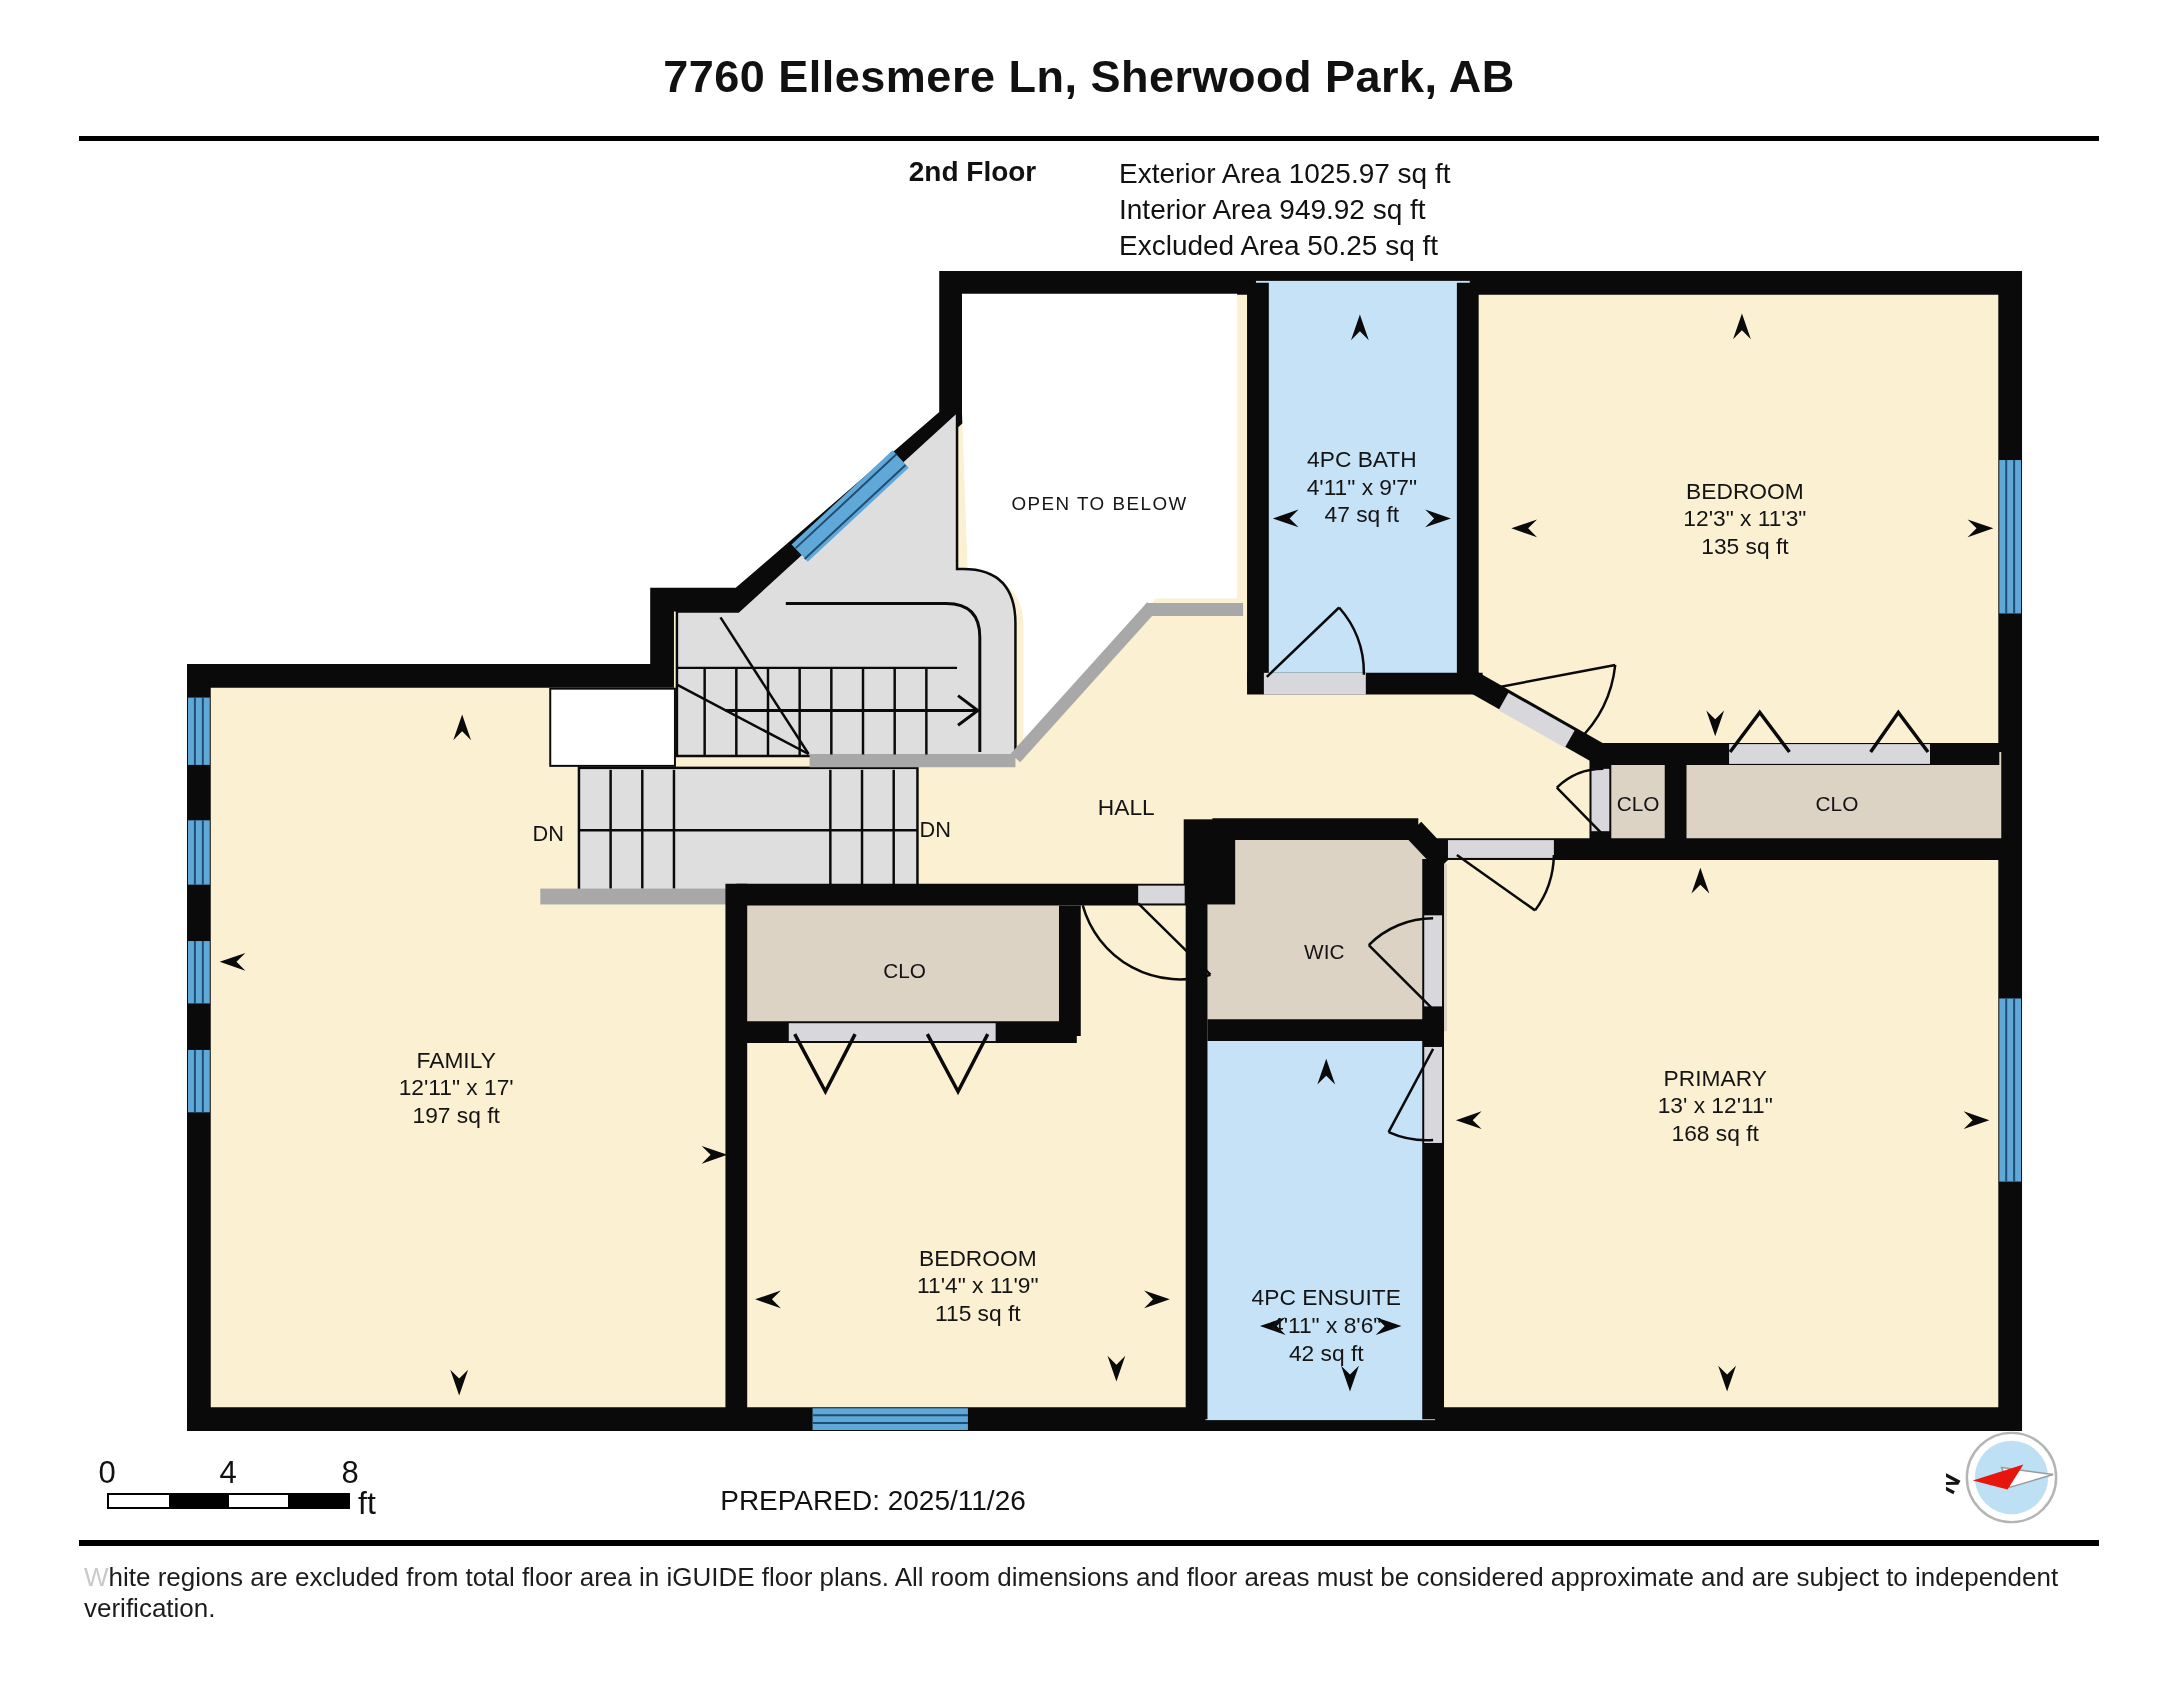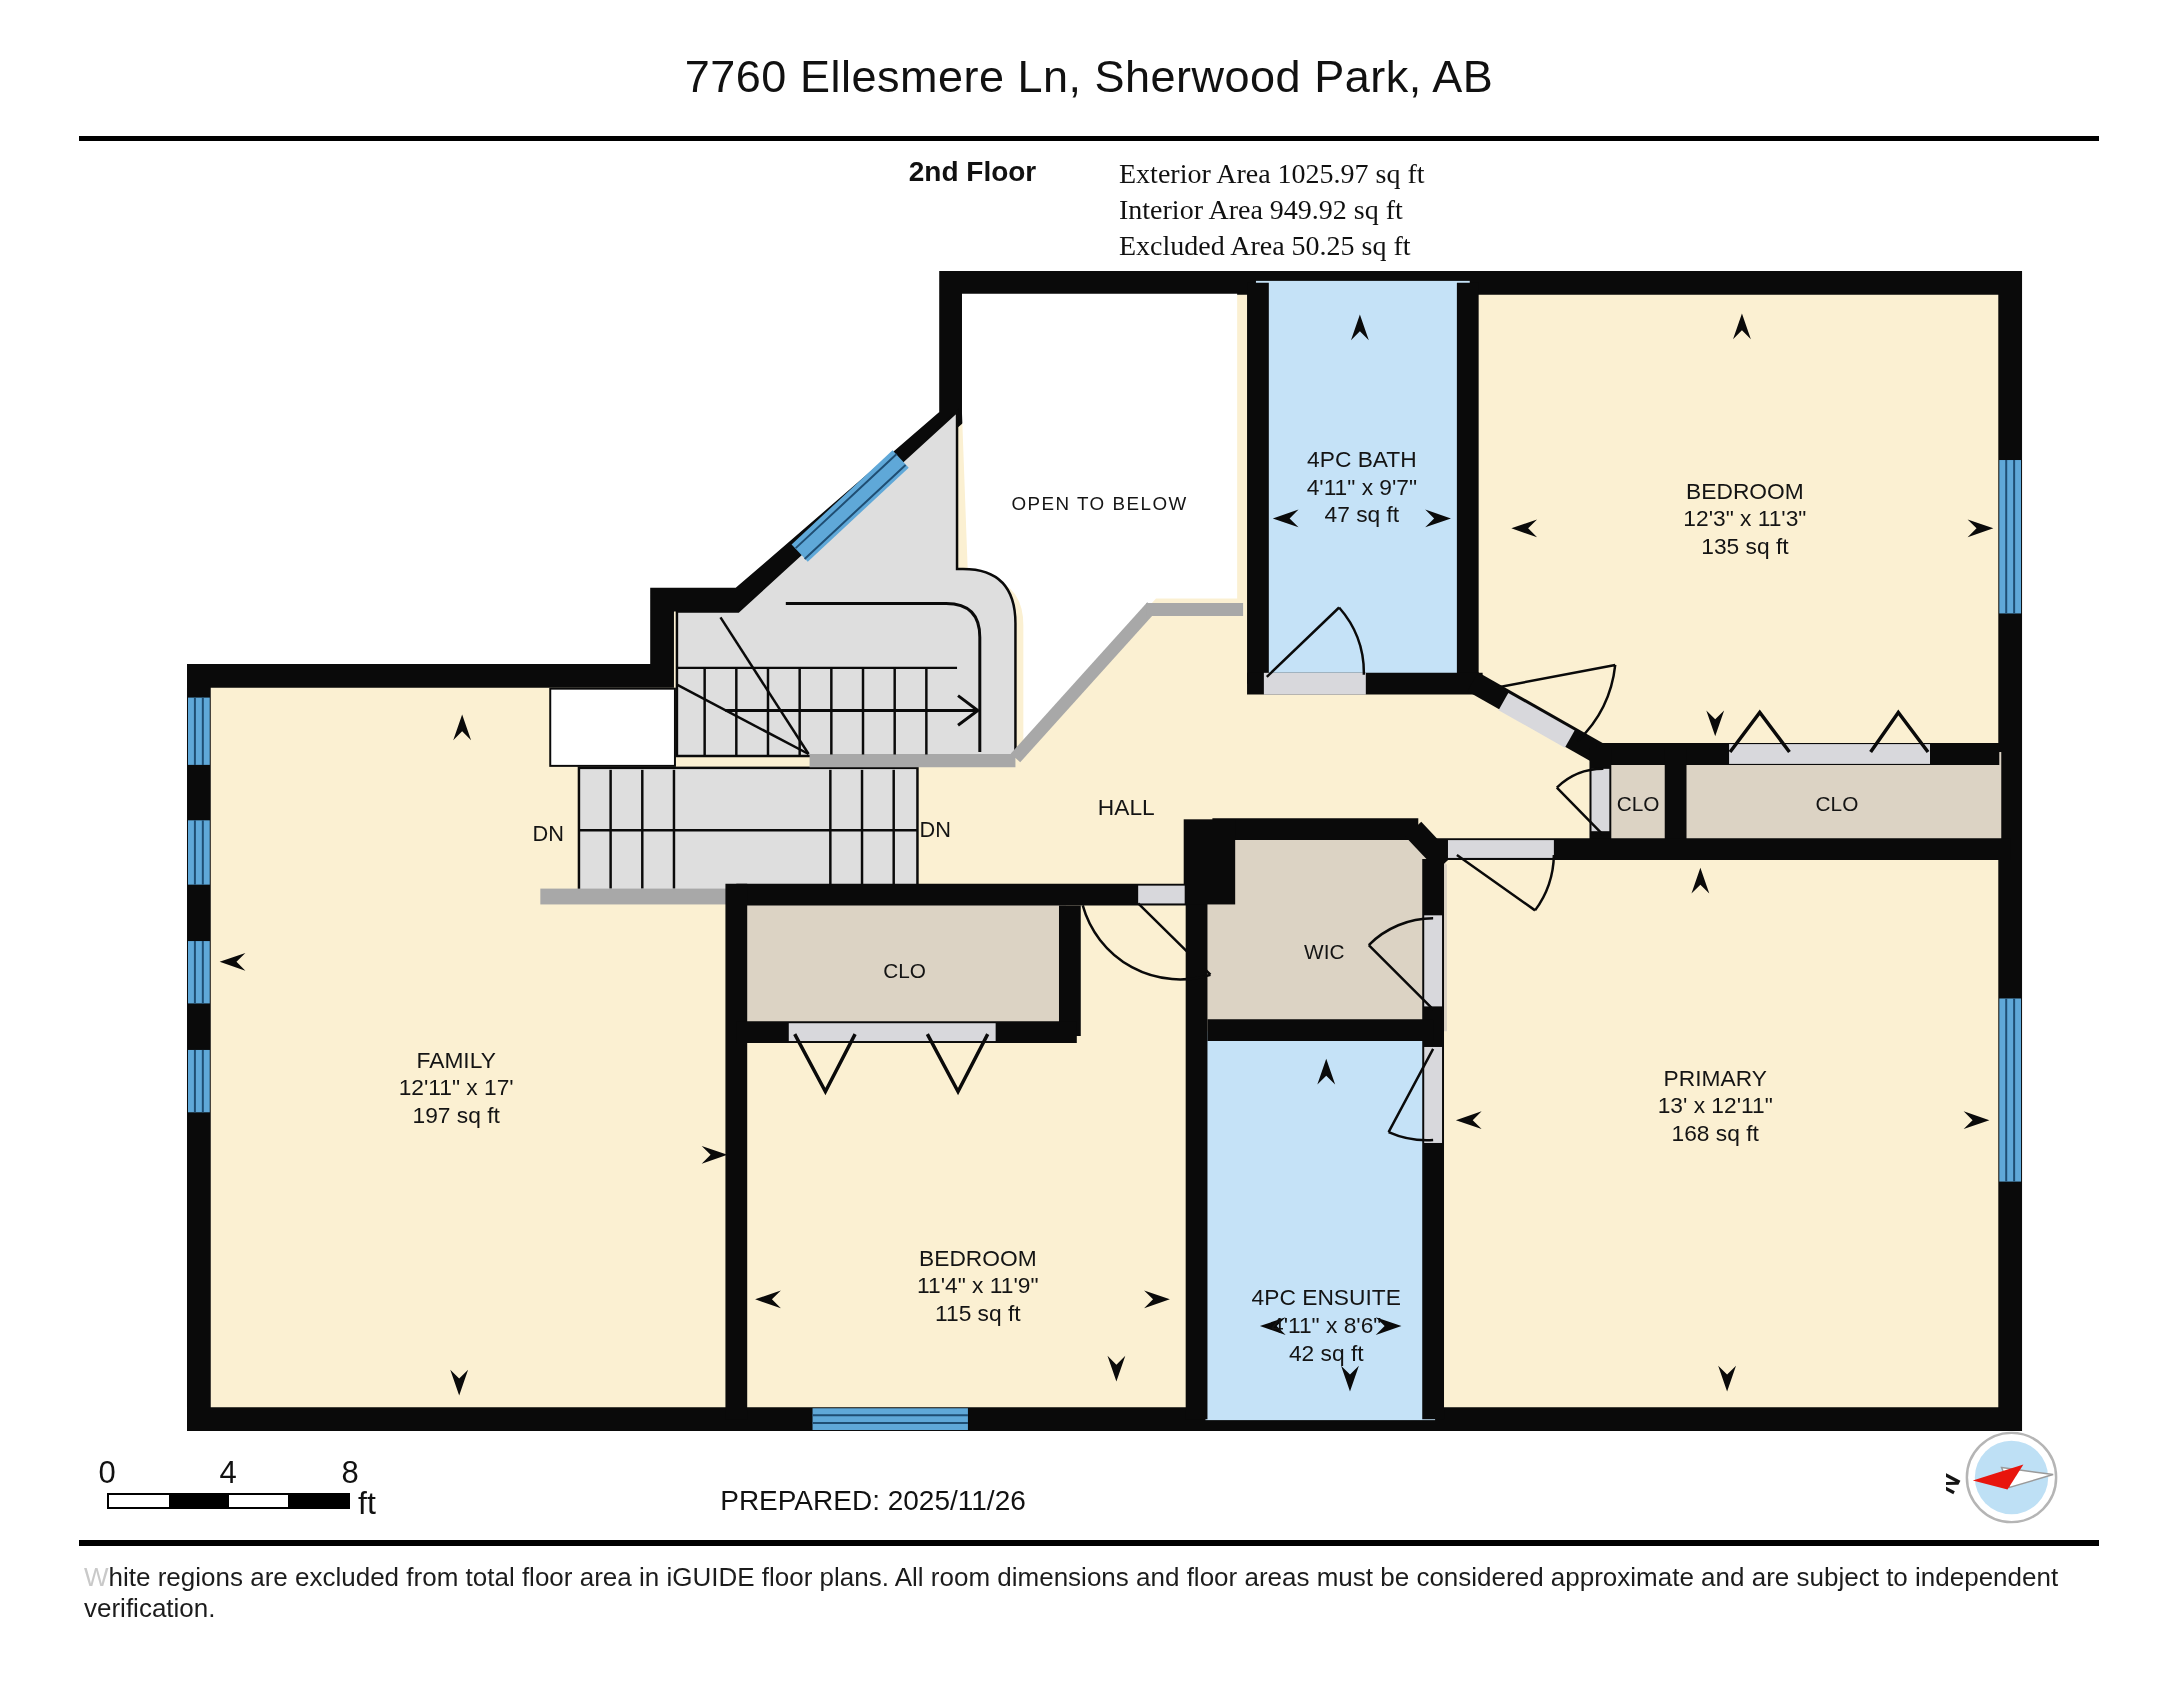--- a/index.html
+++ b/index.html
@@ -1,26 +1,26 @@
 <!DOCTYPE html>
 <html><head>
 <meta charset="utf-8">
 <style>
   html,body{margin:0;padding:0;background:#ffffff;}
   .page{position:relative;width:2178px;height:1683px;background:#fff;overflow:hidden;
         font-family:"Liberation Sans","DejaVu Sans",sans-serif;color:#111;}
   .title{position:absolute;top:51px;left:0;width:2178px;text-align:center;
-         font-size:45px;font-weight:normal;letter-spacing:0.5px;}
+         font-size:45px;font-weight:bold;letter-spacing:0.5px;}
   .rule{position:absolute;left:79px;width:2020px;background:#000;}
   .rule.top{top:136px;height:5px;}
   .rule.bottom{top:1540px;height:6px;}
   .floorlabel{position:absolute;top:156px;left:851px;width:243px;text-align:center;
               font-size:28px;font-weight:bold;}
   .arealines{position:absolute;top:156px;left:1119px;font-size:28px;line-height:36px;}
-  .arealines div{margin-bottom:0px;font-family:Liberation Serif, serif;}
+  .arealines div{margin-bottom:0px;}
   svg text{font-family:"Liberation Sans","DejaVu Sans",sans-serif;fill:#141414;}
   text.room{font-size:23px;}
   text.small{font-size:21px;}
   text.otb{font-size:19px;letter-spacing:1.5px;}
   text.dn{font-size:22px;}
   .plan{position:absolute;left:186px;top:269px;}
   
   .scalebar{position:absolute;left:107px;top:1493px;width:243px;height:16px;
             border:2px solid #000;box-sizing:border-box;display:flex;}
   .scalebar .seg{flex:1 1 0;}

